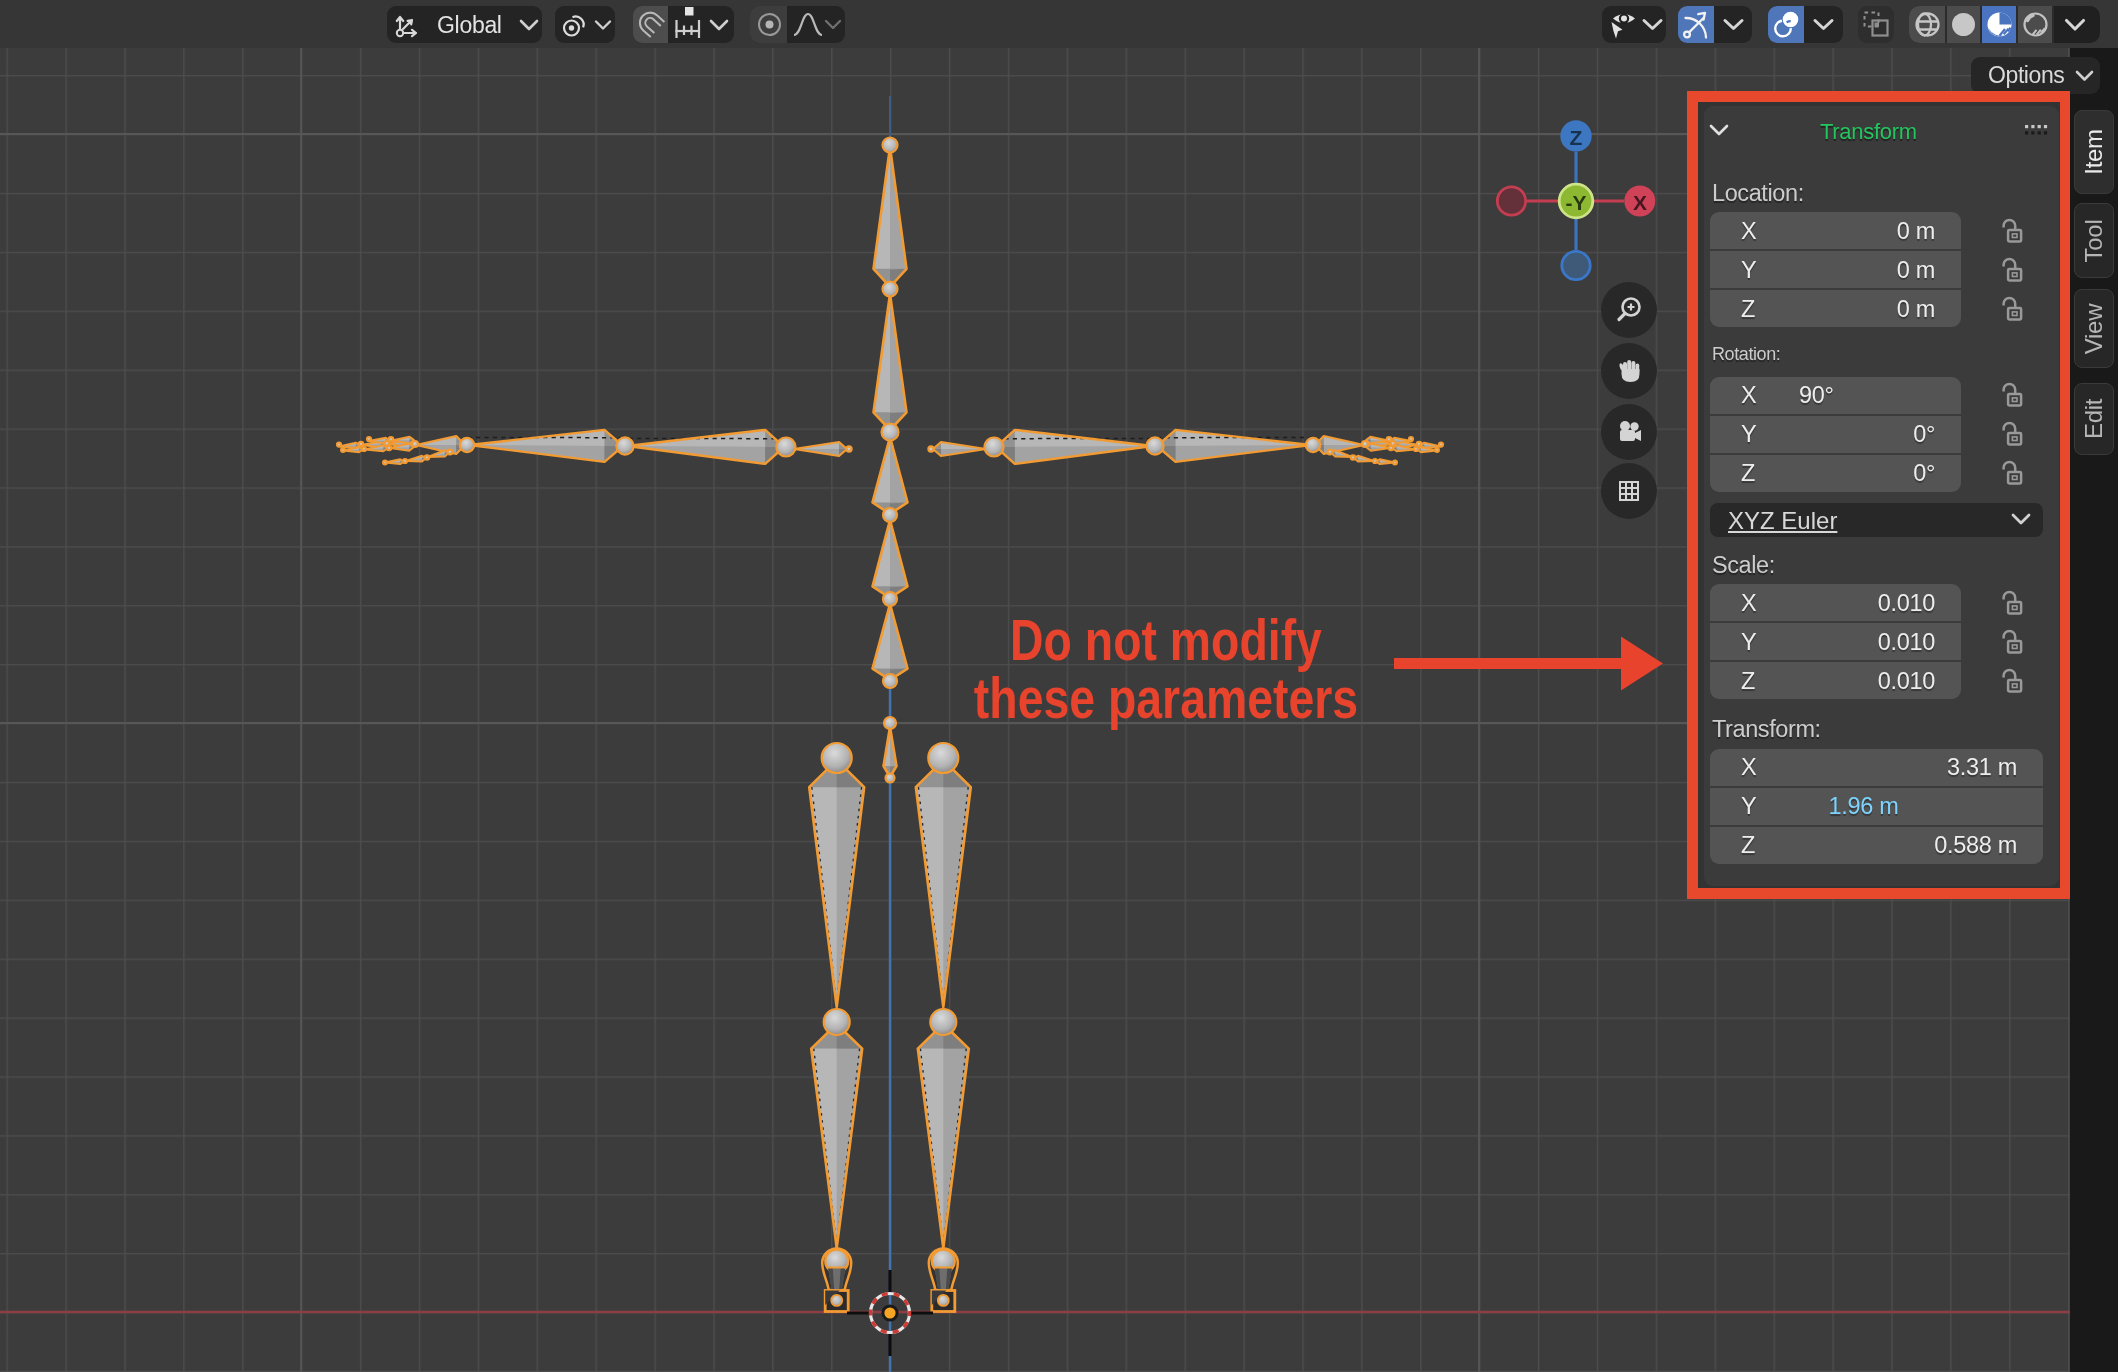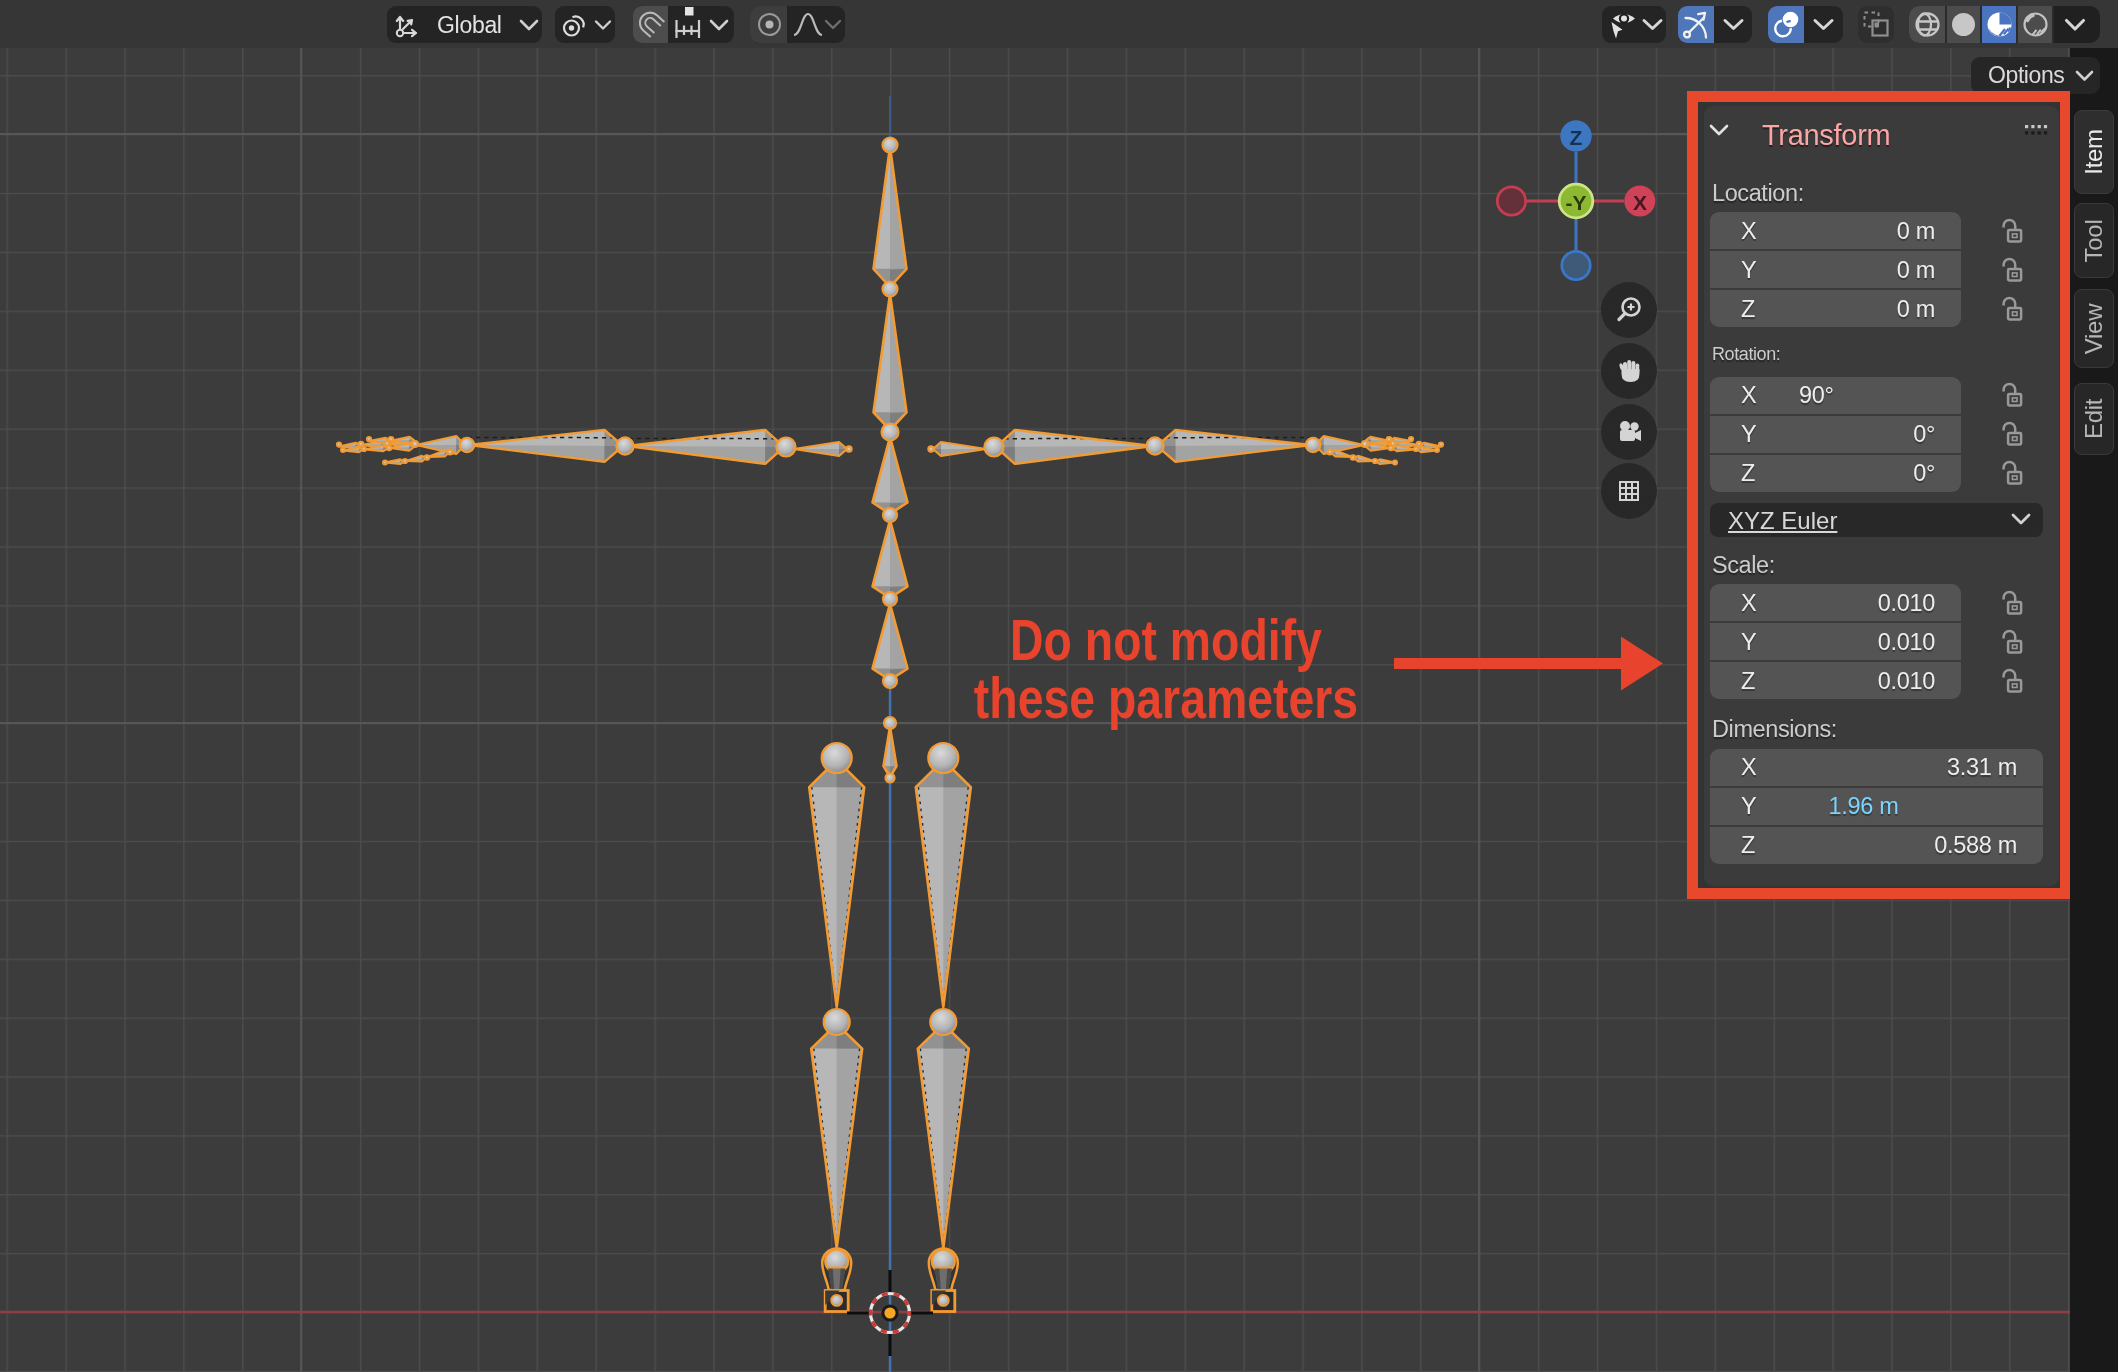--- a/index.html
+++ b/index.html
@@ -322,21 +322,21 @@
 <circle cx="890" cy="1313" r="8.6" fill="#1a1a1a"></circle>
 <circle cx="890" cy="1313" r="5.6" fill="#f6a623"></circle>
 </g>
 </svg>
 
 <div class="abs" style="left:2070px;top:48px;width:48px;height:1324px;background:#191919"></div>
 
 <div id="uilayer">
 <div class="abs" style="left:1698px;top:102px;width:362px;height:786px;background:#333333"></div>
 <div class="abs" style="left:1704px;top:106px;width:355px;height:780px;background:#3b3b3b;border-radius:9px"></div>
-<div class="abs" style="left:1762px;top:119px;color:#fca5a5;font-size:29px;letter-spacing:-0.3px;text-shadow:0 1.5px 1px rgba(0,0,0,.45)">Transform</div>
+<div class="abs" style="left:1820px;top:119px;color:#22c55e;font-size:22px;letter-spacing:-0.3px;text-shadow:0 1.5px 1px rgba(0,0,0,.45)">Transform</div>
 <svg class="abs" style="left:1708px;top:122px" width="22" height="16">
       <path d="M3 4 L11 12 L19 4" stroke="#e0e0e0" stroke-width="2.6" fill="none" stroke-linecap="round" stroke-linejoin="round"></path>
     </svg>
 <svg class="abs" style="left:2025px;top:125px" width="30" height="12">
       <rect x="0.0" y="0" width="3.2" height="3.2" fill="#c8c8c8"></rect>
       <rect x="6.3" y="0" width="3.2" height="3.2" fill="#c8c8c8"></rect>
       <rect x="12.6" y="0" width="3.2" height="3.2" fill="#c8c8c8"></rect>
       <rect x="18.9" y="0" width="3.2" height="3.2" fill="#c8c8c8"></rect>
       <rect x="0.0" y="6.3" width="3.2" height="3.2" fill="#1a1a1a"></rect>
       <rect x="6.3" y="6.3" width="3.2" height="3.2" fill="#1a1a1a"></rect>
@@ -416,21 +416,21 @@
       <rect x="16.4" y="17.9" width="4.6" height="3.6" fill="none" stroke="#999999" stroke-width="1.6"></rect>
     </svg>
 <div class="abs" style="left:1710px;top:662.0px;width:251px;height:37.2px;background:#545454;border-radius:0 0 9px 9px;"></div>
 <div class="abs" style="left:1741px;top:667.5px;color:#ededed;font-size:23.5px;letter-spacing:-0.3px;text-shadow:0 1.5px 1px rgba(0,0,0,.35)">Z</div>
 <div class="abs" style="left:1710px;top:667.5px;width:225px;text-align:right;color:#ededed;font-size:23.5px;letter-spacing:-0.3px;text-shadow:0 1.5px 1px rgba(0,0,0,.35)">0.010</div>
 <svg class="abs" style="left:1996px;top:665.6px" width="32" height="31" viewBox="0 0 32 31">
       <path d="M7.6 11.5 v-1.8 a5.8 5.8 0 0 1 11.6 0 v 4.2" fill="none" stroke="#999999" stroke-width="2.5"></path>
       <rect x="12.1" y="13.9" width="13" height="11.6" rx="1.2" fill="none" stroke="#999999" stroke-width="2.5"></rect>
       <rect x="16.4" y="17.9" width="4.6" height="3.6" fill="none" stroke="#999999" stroke-width="1.6"></rect>
     </svg>
-<div class="abs" style="left:1712px;top:716px;color:#cccccc;font-size:23.5px;letter-spacing:-0.4px;text-shadow:0 1.5px 1px rgba(0,0,0,.4)">Dimensions:</div>
+<div class="abs" style="left:1712px;top:716px;color:#cccccc;font-size:23.5px;letter-spacing:-0.4px;text-shadow:0 1.5px 1px rgba(0,0,0,.4)">Transform:</div>
 <div class="abs" style="left:1710px;top:748.5px;width:333px;height:37.2px;background:#545454;border-radius:9px 9px 0 0;"></div>
 <div class="abs" style="left:1741px;top:754.0px;color:#ededed;font-size:23.5px;letter-spacing:-0.3px;text-shadow:0 1.5px 1px rgba(0,0,0,.35)">X</div>
 <div class="abs" style="left:1710px;top:754.0px;width:307px;text-align:right;color:#ededed;font-size:23.5px;letter-spacing:-0.3px;text-shadow:0 1.5px 1px rgba(0,0,0,.35)">3.31 m</div>
 <div class="abs" style="left:1710px;top:787.5px;width:333px;height:37.2px;background:#545454;border-radius:0 0 0 0;"></div>
 <div class="abs" style="left:1741px;top:793.0px;color:#ededed;font-size:23.5px;letter-spacing:-0.3px;text-shadow:0 1.5px 1px rgba(0,0,0,.35)">Y</div>
 <div class="abs" style="left:1710px;top:793.0px;width:307px;text-align:center;color:#7dd3fc;font-size:23.5px;letter-spacing:-0.3px;text-shadow:0 1.5px 1px rgba(0,0,0,.35)">1.96 m</div>
 <div class="abs" style="left:1710px;top:826.5px;width:333px;height:37.2px;background:#545454;border-radius:0 0 9px 9px;"></div>
 <div class="abs" style="left:1741px;top:832.0px;color:#ededed;font-size:23.5px;letter-spacing:-0.3px;text-shadow:0 1.5px 1px rgba(0,0,0,.35)">Z</div>
 <div class="abs" style="left:1710px;top:832.0px;width:307px;text-align:right;color:#ededed;font-size:23.5px;letter-spacing:-0.3px;text-shadow:0 1.5px 1px rgba(0,0,0,.35)">0.588 m</div>
 <div class="abs" style="left:2074px;top:110px;width:40px;height:84px;background:#2e2e2e;border:1.5px solid #3a3a3a;border-radius:8px;box-sizing:border-box"></div>

